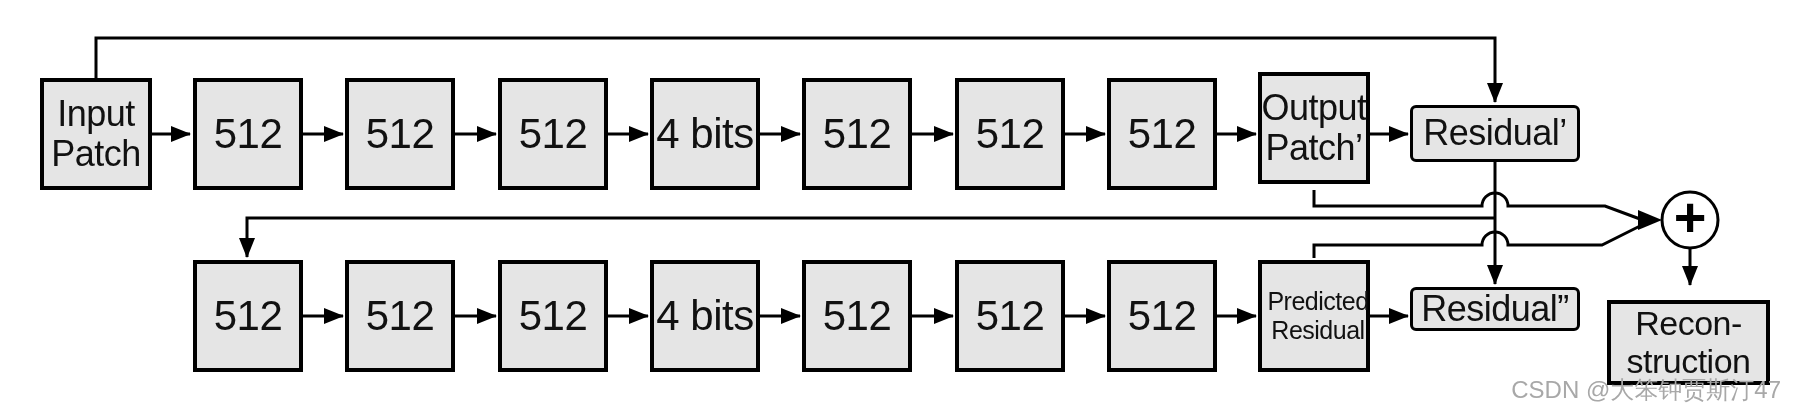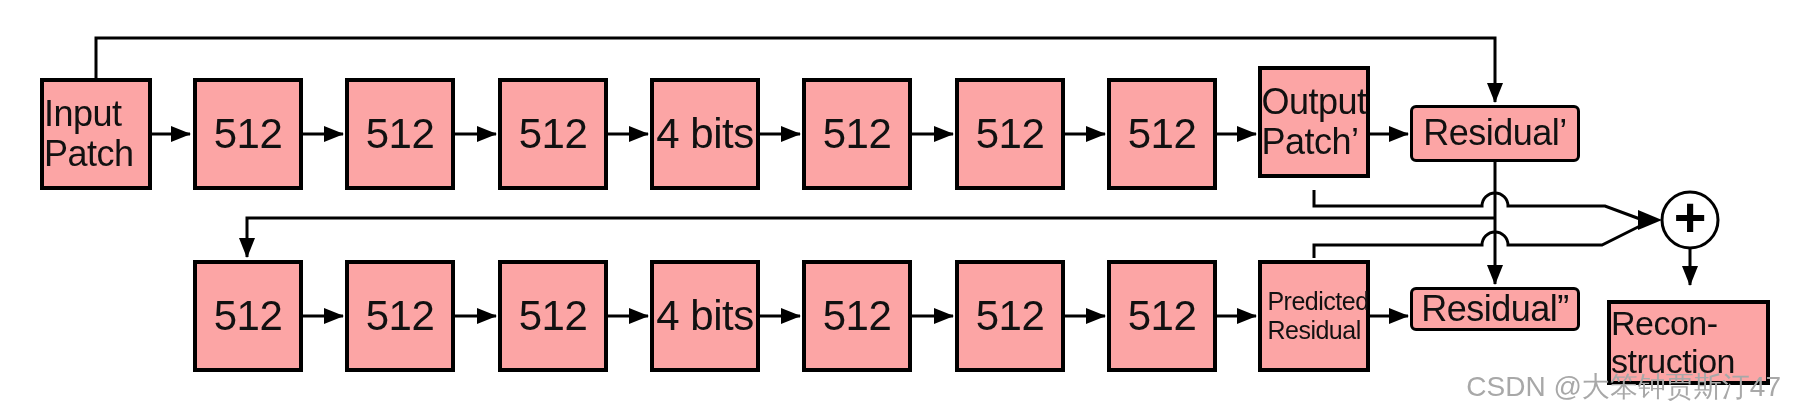--- a/index.html
+++ b/index.html
@@ -8,41 +8,42 @@
     width:1795px;height:409px;
     background:#ffffff;
     font-family:"Liberation Sans","DejaVu Sans",sans-serif;
     color:#111111;
     overflow:hidden;
   }
   #wires{position:absolute;left:0;top:0;width:1795px;height:409px;}
   .box{
     position:absolute;
     box-sizing:border-box;
-    background:#fca5a5;
+    background:#e5e5e5;
     border:4px solid #000000;
     display:flex;align-items:center;justify-content:center;
+    text-align:center;
     letter-spacing:-0.5px;
     line-height:1.12;
     white-space:pre-line;
   }
   .lg{font-size:42px;}
   .md{font-size:36px;}
   .sm{font-size:25px;line-height:1.18;padding-left:8px;}
   .res{font-size:36px;border-width:3px;border-radius:6px;}
   .recon{font-size:34px;line-height:1.1;}
   .adder-plus{
     position:absolute;left:1662px;top:191px;width:56px;height:56px;
     display:flex;align-items:center;justify-content:center;
     font-size:56px;font-weight:bold;color:#000;line-height:1;
     padding-bottom:4px;box-sizing:border-box;
   }
   .watermark{
     position:absolute;right:14px;bottom:3px;
-    font-size:28px;color:#a8a8a8;letter-spacing:0;
+    font-size:24px;color:#a8a8a8;letter-spacing:0;
   }
 </style>
 </head>
 <body>
 
 <div id="canvas">
 
   <svg id="wires" viewBox="0 0 1795 409" xmlns="http://www.w3.org/2000/svg">
     <defs>
       <marker id="ah" markerUnits="userSpaceOnUse" markerWidth="22" markerHeight="18" refX="19" refY="8" orient="auto">
@@ -89,21 +90,21 @@
   </svg>
 
   <div class="box md" style="left:40px;top:78px;width:112px;height:112px">Input Patch</div>
   <div class="box lg" style="left:193px;top:78px;width:110px;height:112px">512</div>
   <div class="box lg" style="left:345px;top:78px;width:110px;height:112px">512</div>
   <div class="box lg" style="left:498px;top:78px;width:110px;height:112px">512</div>
   <div class="box lg" style="left:650px;top:78px;width:110px;height:112px">4 bits</div>
   <div class="box lg" style="left:802px;top:78px;width:110px;height:112px">512</div>
   <div class="box lg" style="left:955px;top:78px;width:110px;height:112px">512</div>
   <div class="box lg" style="left:1107px;top:78px;width:110px;height:112px">512</div>
-  <div class="box md" style="left:1258px;top:66px;width:112px;height:112px">Output Patch’</div>
+  <div class="box md" style="left:1258px;top:72px;width:112px;height:112px">Output Patch’</div>
   <div class="box res" style="left:1410px;top:105px;width:170px;height:57px">Residual’</div>
 
   <div class="box lg" style="left:193px;top:260px;width:110px;height:112px">512</div>
   <div class="box lg" style="left:345px;top:260px;width:110px;height:112px">512</div>
   <div class="box lg" style="left:498px;top:260px;width:110px;height:112px">512</div>
   <div class="box lg" style="left:650px;top:260px;width:110px;height:112px">4 bits</div>
   <div class="box lg" style="left:802px;top:260px;width:110px;height:112px">512</div>
   <div class="box lg" style="left:955px;top:260px;width:110px;height:112px">512</div>
   <div class="box lg" style="left:1107px;top:260px;width:110px;height:112px">512</div>
   <div class="box sm" style="left:1258px;top:260px;width:112px;height:112px">Predicted Residual</div>

